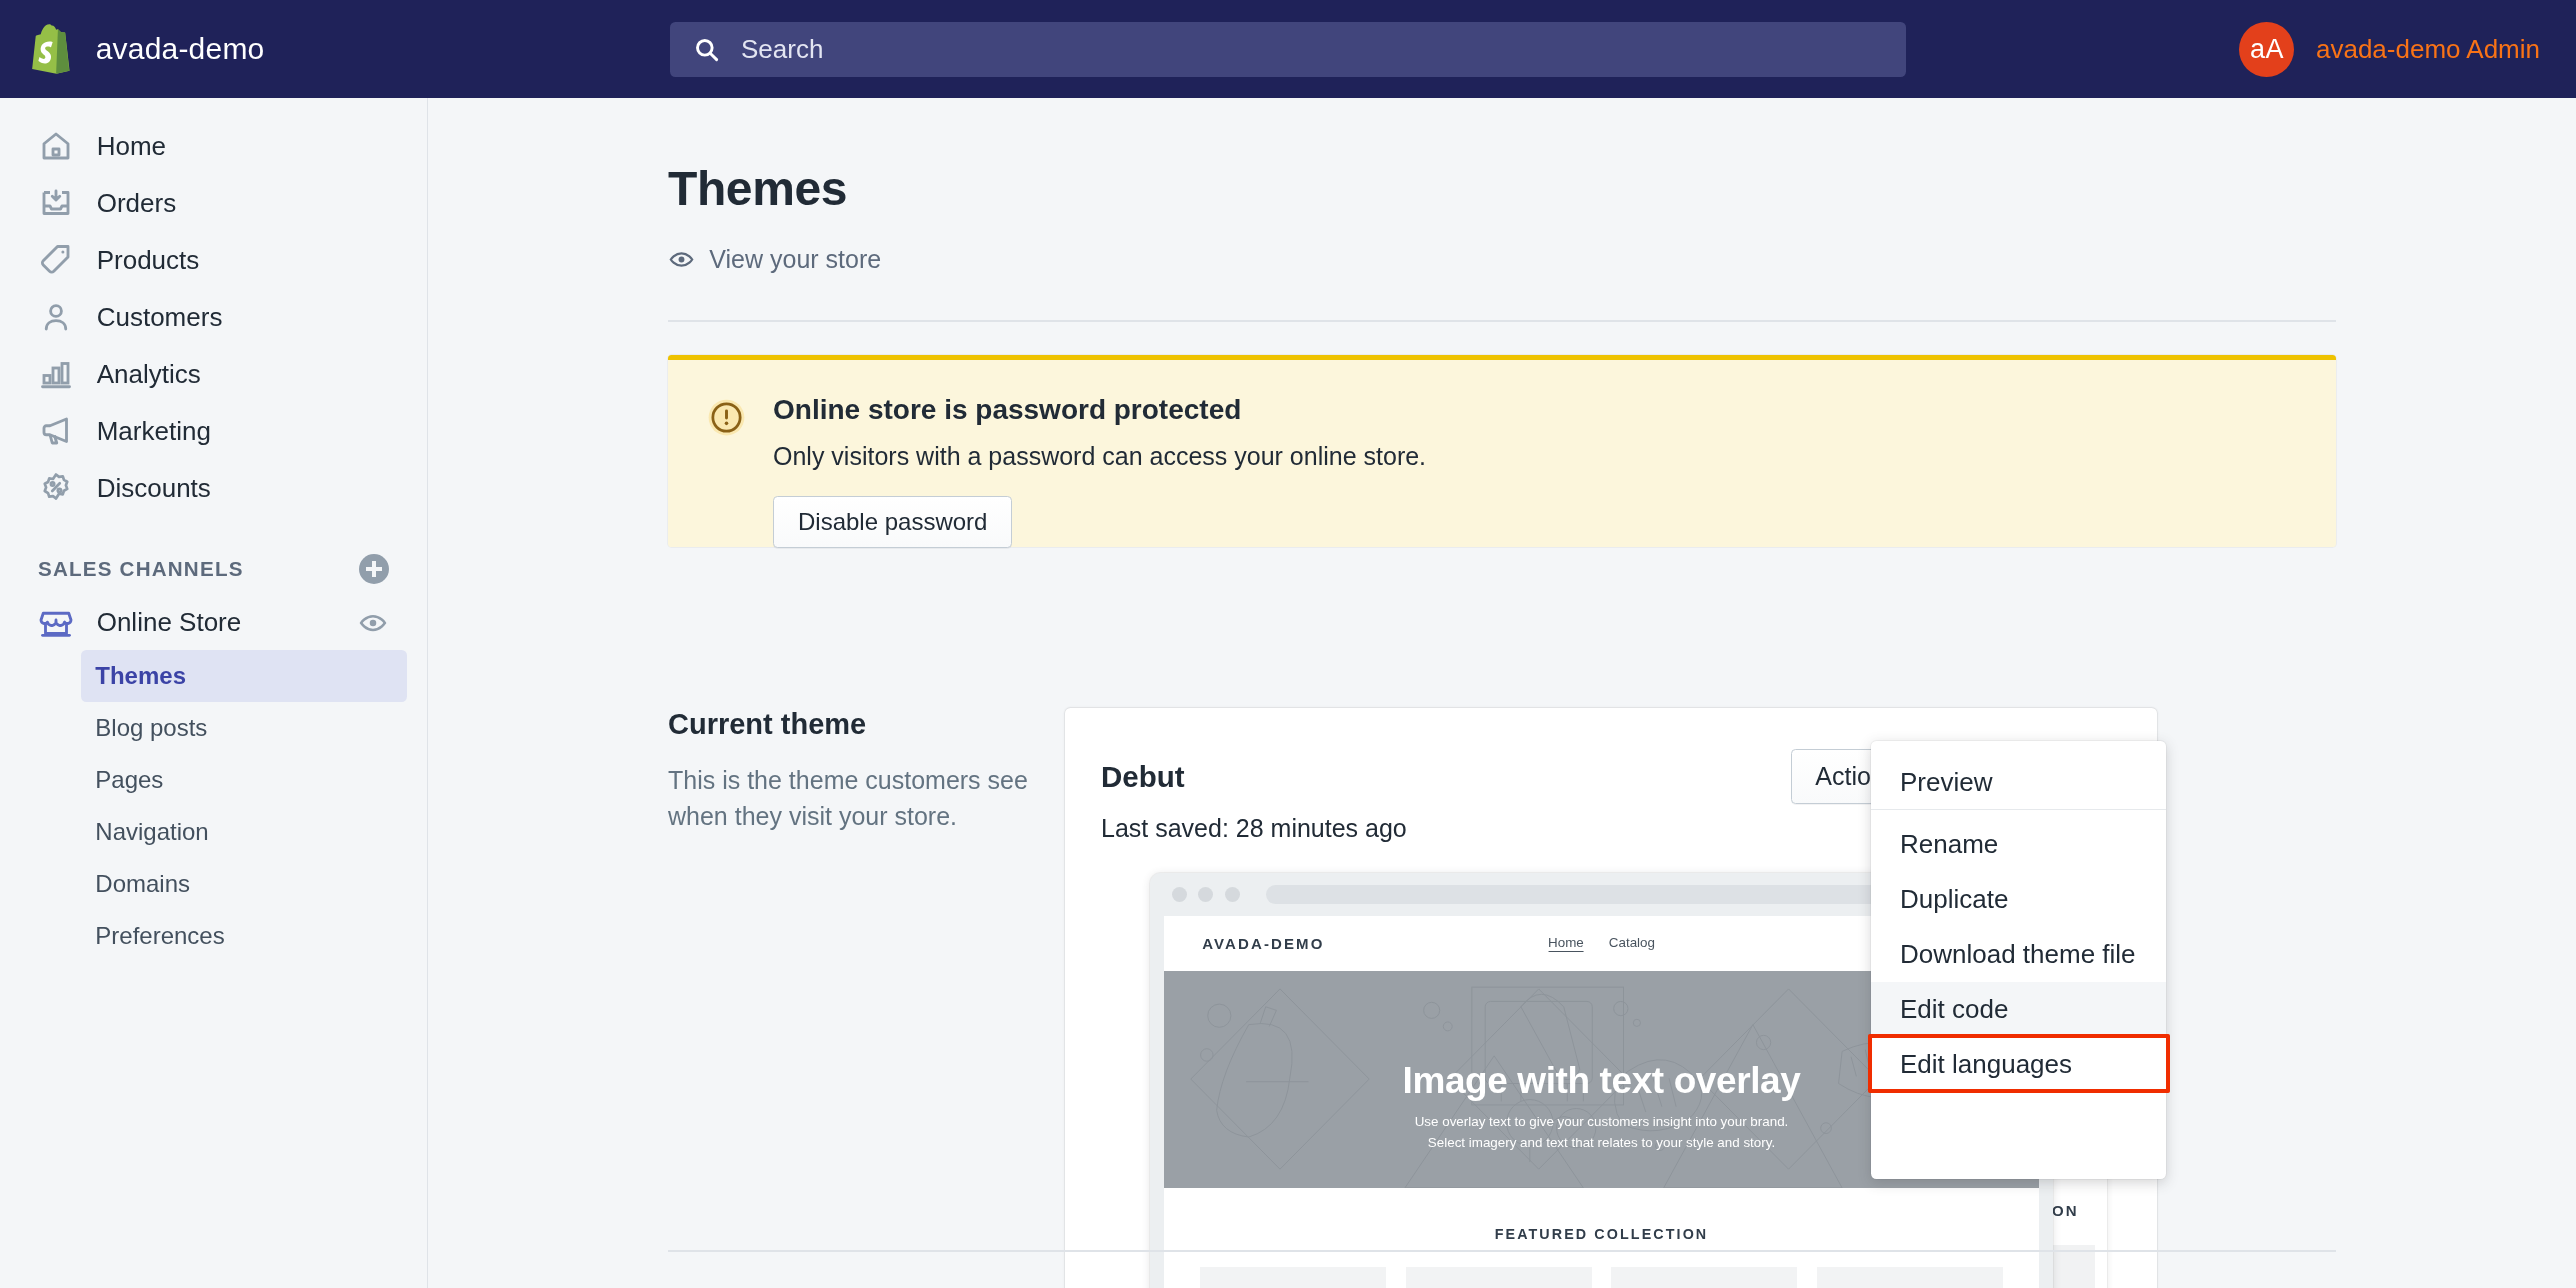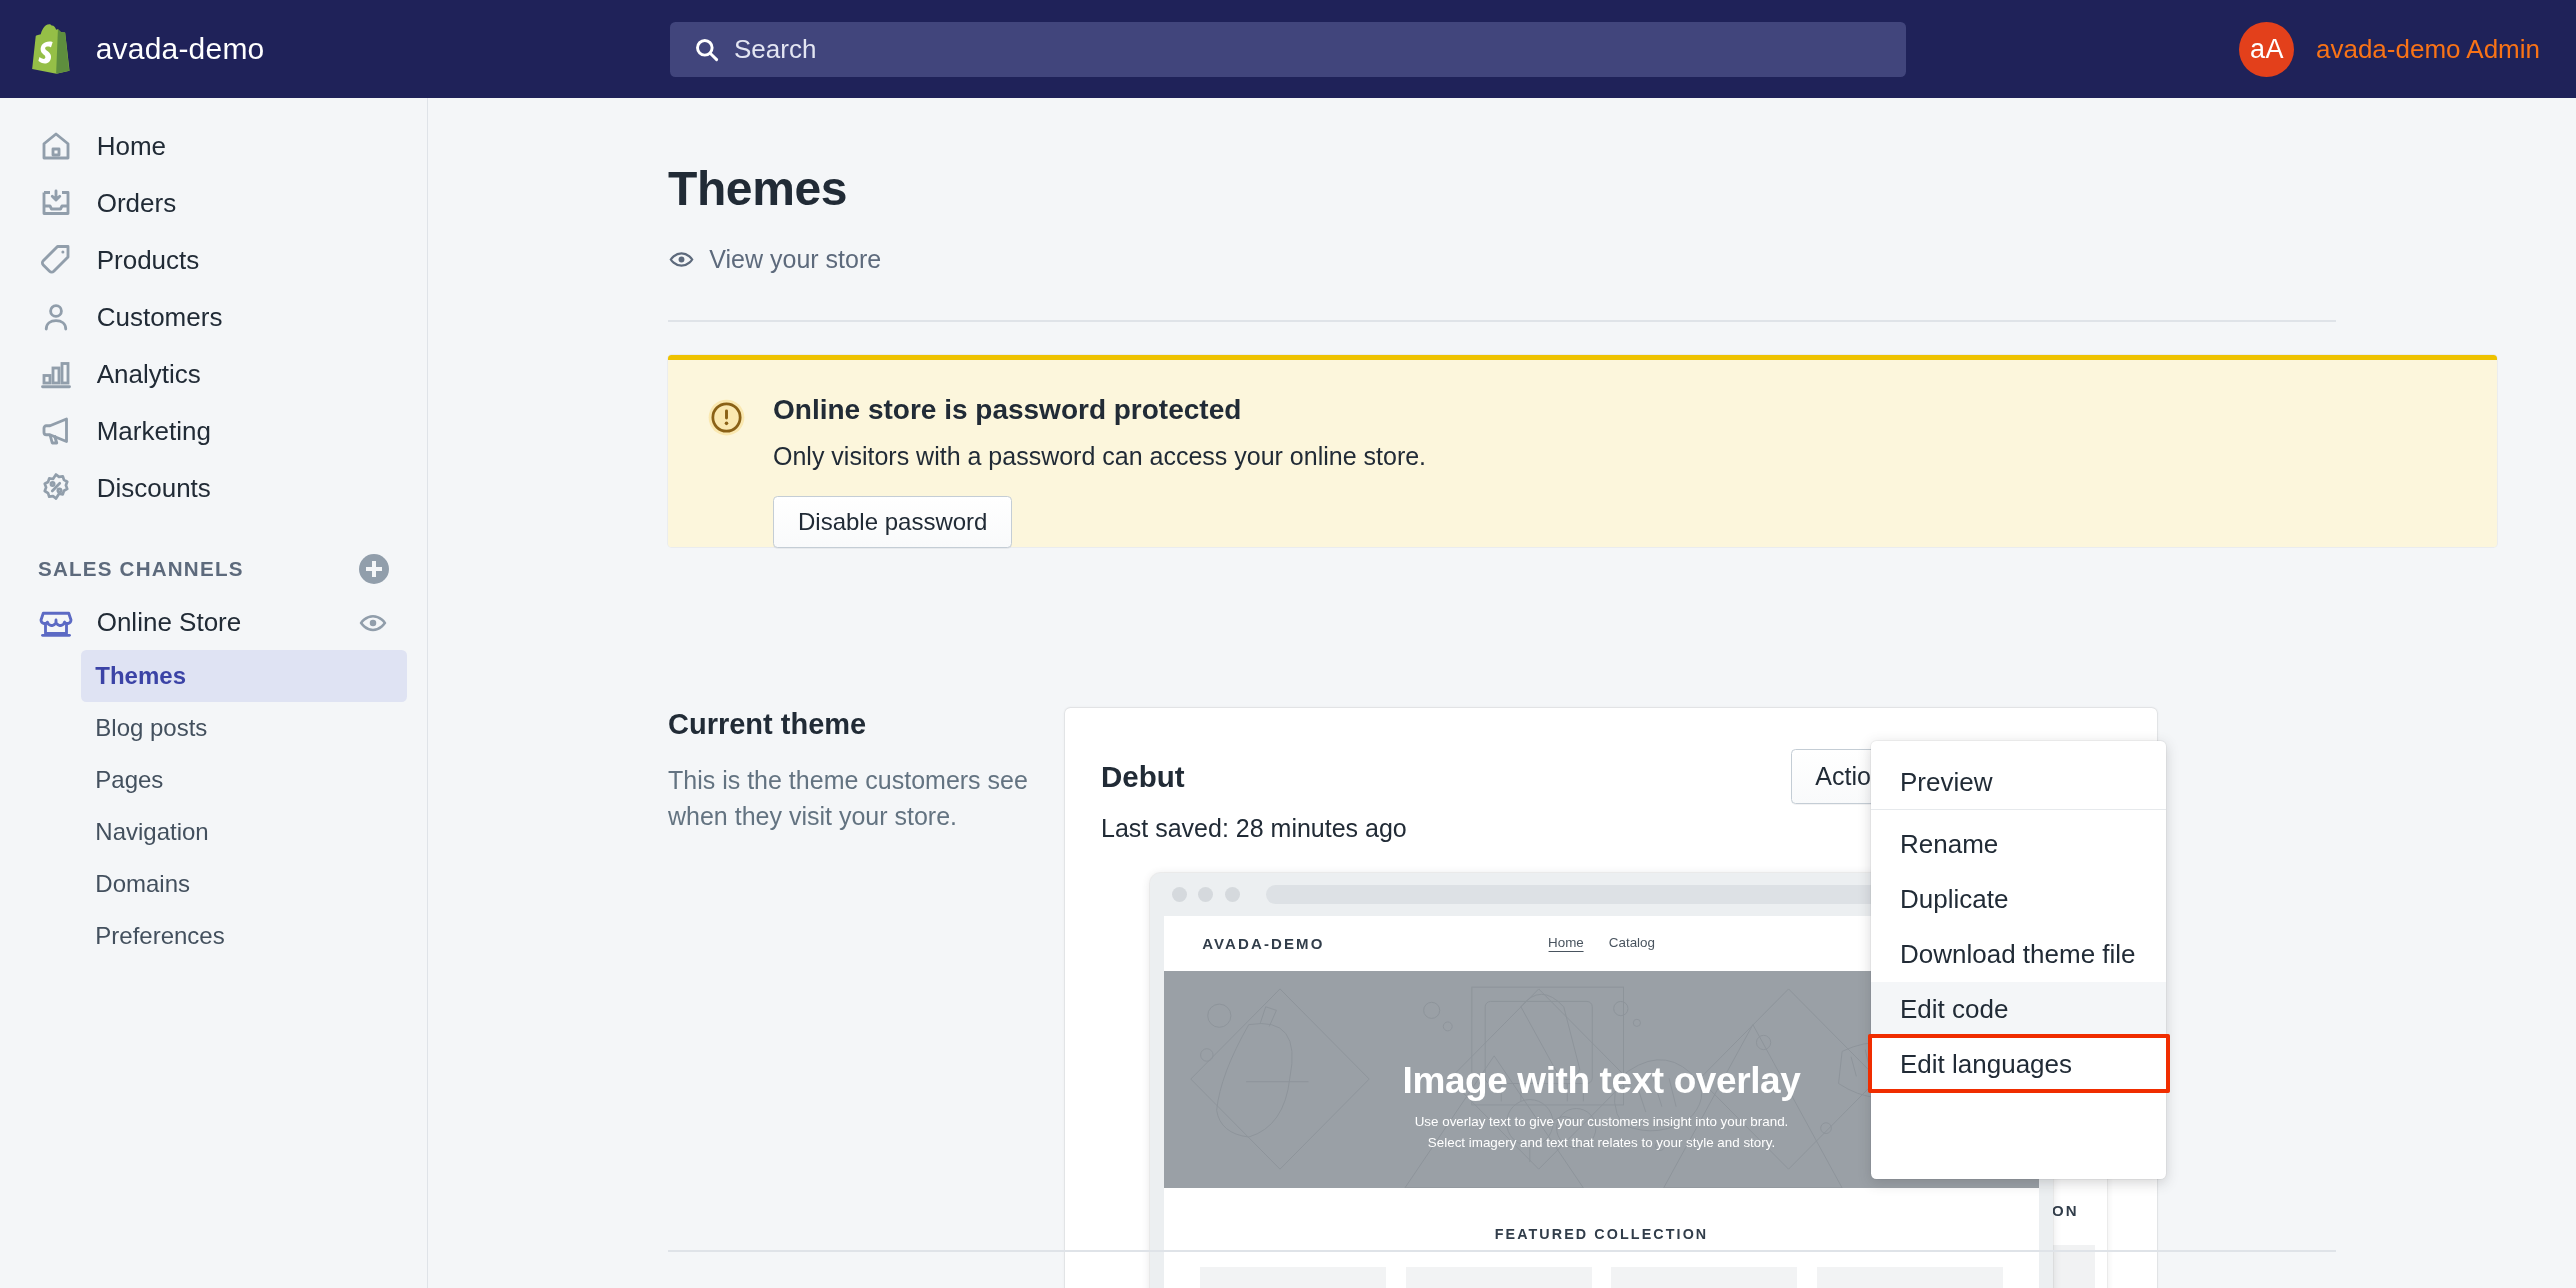--- a/index.html
+++ b/index.html
@@ -22,21 +22,21 @@
     width: 428px; height: 98px;
     display: flex; align-items: center; padding-left: 29px; gap: 19.7px;
   }
   .shopify-logo { width: 47px; height: 52px; display: block; }
   .brand-name { color: #fff; font-size: 30px; letter-spacing: 0.2px; }
 
   .search-wrap { flex: 0 0 auto; margin-left: 242px; }
   .search-box {
     width: 1236px; height: 55px;
     background: #41457c; border-radius: 5.4px;
-    display: flex; align-items: center; padding-left: 23px; gap: 14px;
+    display: flex; align-items: center; padding-left: 23px; gap: 21px;
     cursor: text;
   }
   .search-box .sicon { width: 27px; height: 27px; flex: 0 0 auto; }
   .search-ph { color: #e3e5f2; font-size: 26px; }
 
   .user-area {
     position: absolute; right: 36px; top: 0; height: 98px;
     display: flex; align-items: center; gap: 21.5px; cursor: pointer;
   }
   .avatar {
@@ -114,21 +114,21 @@
   }
   .view-store .eicon { width: 27px; height: 27px; }
   .view-store .vtext { font-size: 25px; color: #5d6a7c; }
 
   .divider { position: absolute; left: 240px; width: 1668px; height: 1.8px;
              background: #dfe3e8; }
 
   
   .banner {
     position: absolute; left: 240px; top: 257px;
-    width: 1829px; height: 192px;
+    width: 1668px; height: 192px;
     background: #fcf6dc; border-top: 5.4px solid #eec200;
     border-radius: 3.6px 3.6px 3.6px 3.6px;
     box-shadow: 0 0 0 0.9px rgba(63,63,68,.05);
   }
   .banner-inner { display: flex; padding: 34px 0 0 39px; gap: 27px; }
   .warn-icon { width: 39px; height: 39px; flex: 0 0 auto; margin-top: 3.6px; }
   .banner-title { font-size: 28px; color: #212b36; font-weight: 700; }
   .banner-sub { font-size: 25px; color: #212b36; margin-top: 16px; }
   .btn-plain {
     margin-top: 25px; height: 52px; padding: 0 24px;

